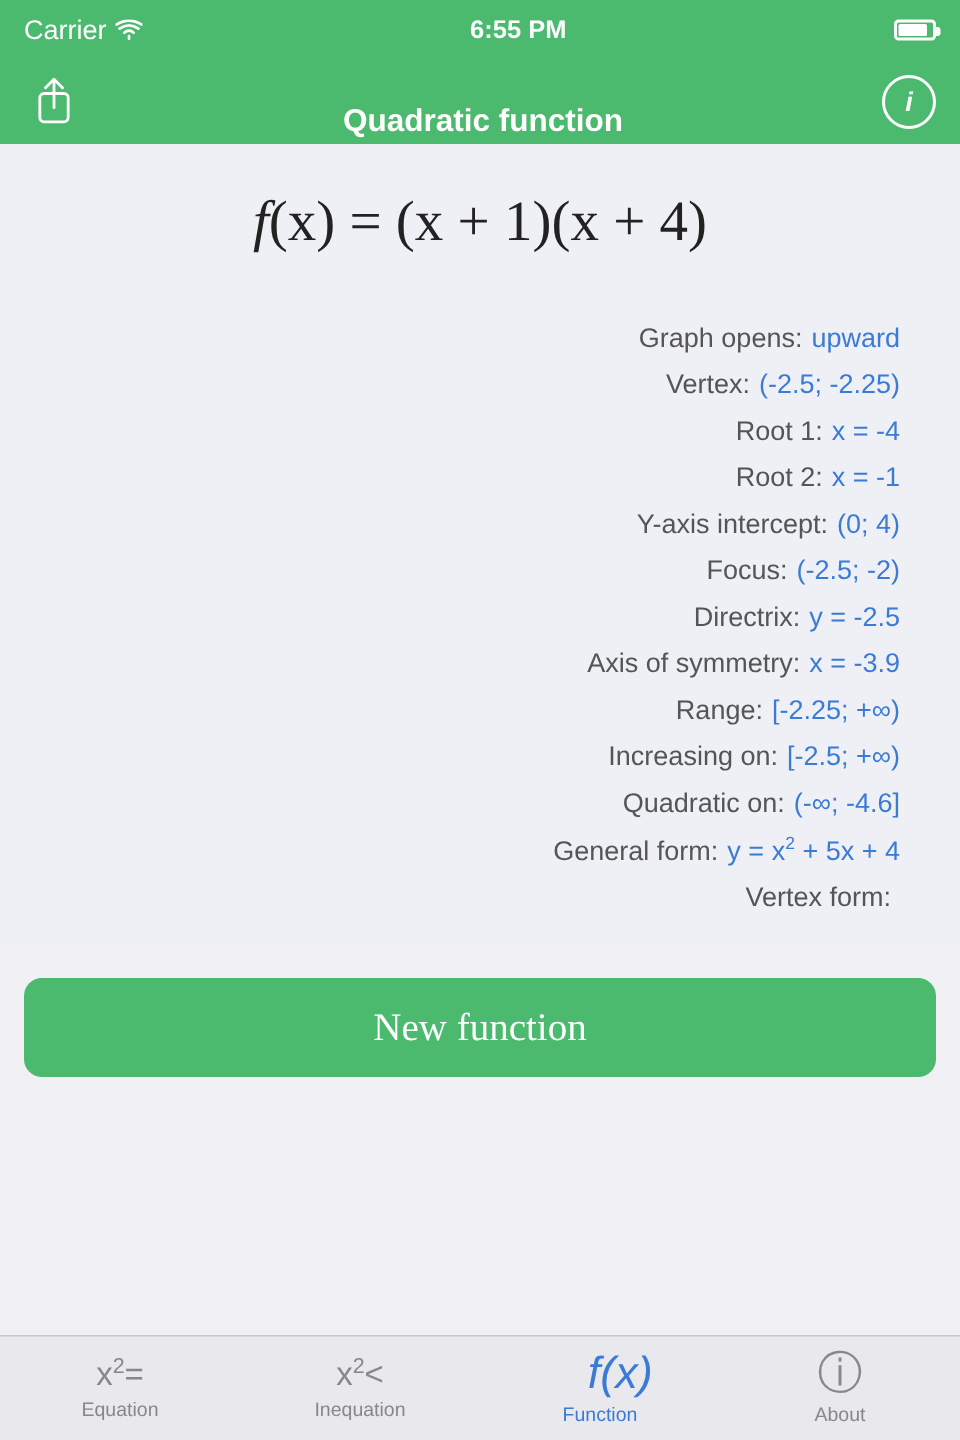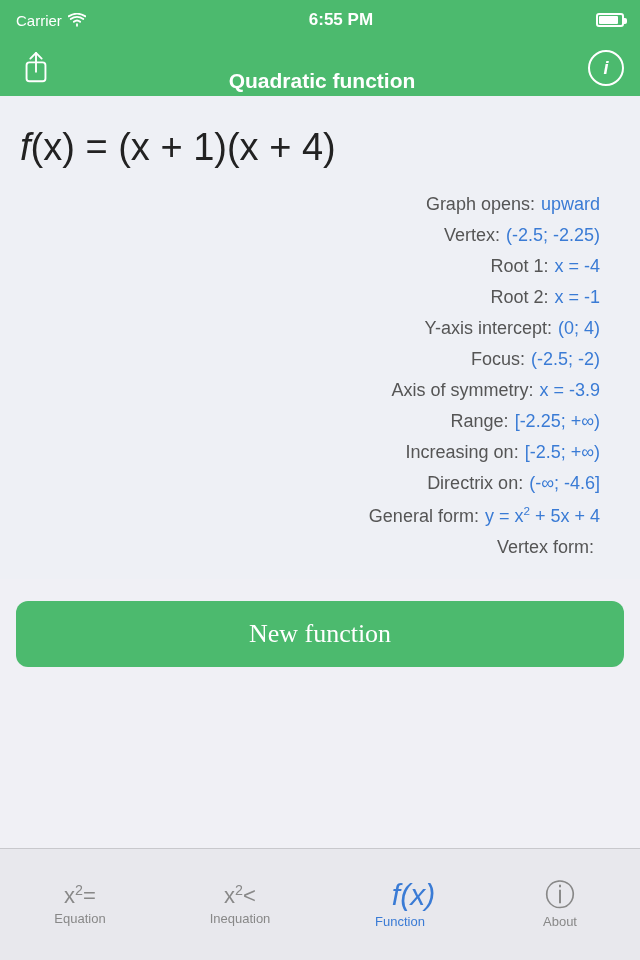--- a/index.html
+++ b/index.html
@@ -19,21 +19,21 @@
       height: 40px;
       background: #4cba6e;
       display: flex;
       align-items: center;
       justify-content: space-between;
       padding: 0 16px;
       color: white;
       font-size: 15px;
       font-weight: 500;
     }
-    .status-left { display: flex; align-items: center; gap: 6px; font-size: 15px; }
+    .status-left { display: flex; align-items: center; gap: 6px; font-size: 18px; }
     .status-time { font-size: 17px; font-weight: 600; }
     .status-right { display: flex; align-items: center; gap: 6px; }
 
     
     .wifi-icon { display: inline-block; width: 18px; height: 14px; position: relative; }
     .wifi-icon::before { content: ''; }
 
     
     .battery {
       width: 28px; height: 14px; border: 2px solid white; border-radius: 3px; position: relative; display: inline-flex; align-items: center; padding: 1px;
@@ -68,33 +68,35 @@
 
     
     #main-content {
       width: 640px;
       background: #eef0f5;
       padding: 20px 20px 16px;
     }
 
     
     #formula-section {
-      text-align: left;
+      text-align: center;
       padding: 10px 0 20px;
+      font-family: Liberation Serif, serif;
     }
     .formula-text {
       font-size: 38px;
       color: #222;
       font-style: italic;
     }
     .formula-text .normal { font-style: normal; }
 
     
     #properties-section {
       width: 100%;
+      margin-top: 20px;
     }
     .prop-row {
       display: flex;
       align-items: baseline;
       justify-content: flex-end;
       padding: 5px 20px;
       font-size: 18px;
     }
     .prop-label {
       color: #555;
@@ -123,21 +125,21 @@
       border-radius: 12px;
       cursor: pointer;
       font-family: Liberation Serif, serif;
     }
 
     
     #tab-bar {
       position: absolute;
       bottom: 0;
       width: 640px;
-      height: 112px;
+      height: 70px;
       background: #e8e8ed;
       border-top: 1px solid #c8c8cc;
       display: flex;
       align-items: center;
       justify-content: flex-start;
     }
     .tab-item {
       display: flex;
       flex-direction: column;
       align-items: center;
@@ -229,33 +231,37 @@
       </div>
       <div class="prop-row">
         <span class="prop-label">Y-axis intercept:</span>
         <span class="prop-value blue">(0; 4)</span>
       </div>
       <div class="prop-row">
         <span class="prop-label">Focus:</span>
         <span class="prop-value blue">(-2.5; -2)</span>
       </div>
       <div class="prop-row">
+        <span class="prop-label">Directrix:</span>
+        <span class="prop-value blue">y = -2.5</span>
+      </div>
+      <div class="prop-row">
         <span class="prop-label">Axis of symmetry:</span>
         <span class="prop-value blue">x = -3.9</span>
       </div>
       <div class="prop-row">
         <span class="prop-label">Range:</span>
         <span class="prop-value blue">[-2.25; +∞)</span>
       </div>
       <div class="prop-row">
         <span class="prop-label">Increasing on:</span>
         <span class="prop-value blue">[-2.5; +∞)</span>
       </div>
       <div class="prop-row">
-        <span class="prop-label">Directrix on:</span>
+        <span class="prop-label">Quadratic on:</span>
         <span class="prop-value blue">(-∞; -4.6]</span>
       </div>
       <div class="prop-row">
         <span class="prop-label">General form:</span>
         <span class="prop-value blue">y = x<sup>2</sup> + 5x + 4</span>
       </div>
       <div class="prop-row">
         <span class="prop-label">Vertex form:</span>
       </div>
     </div>

